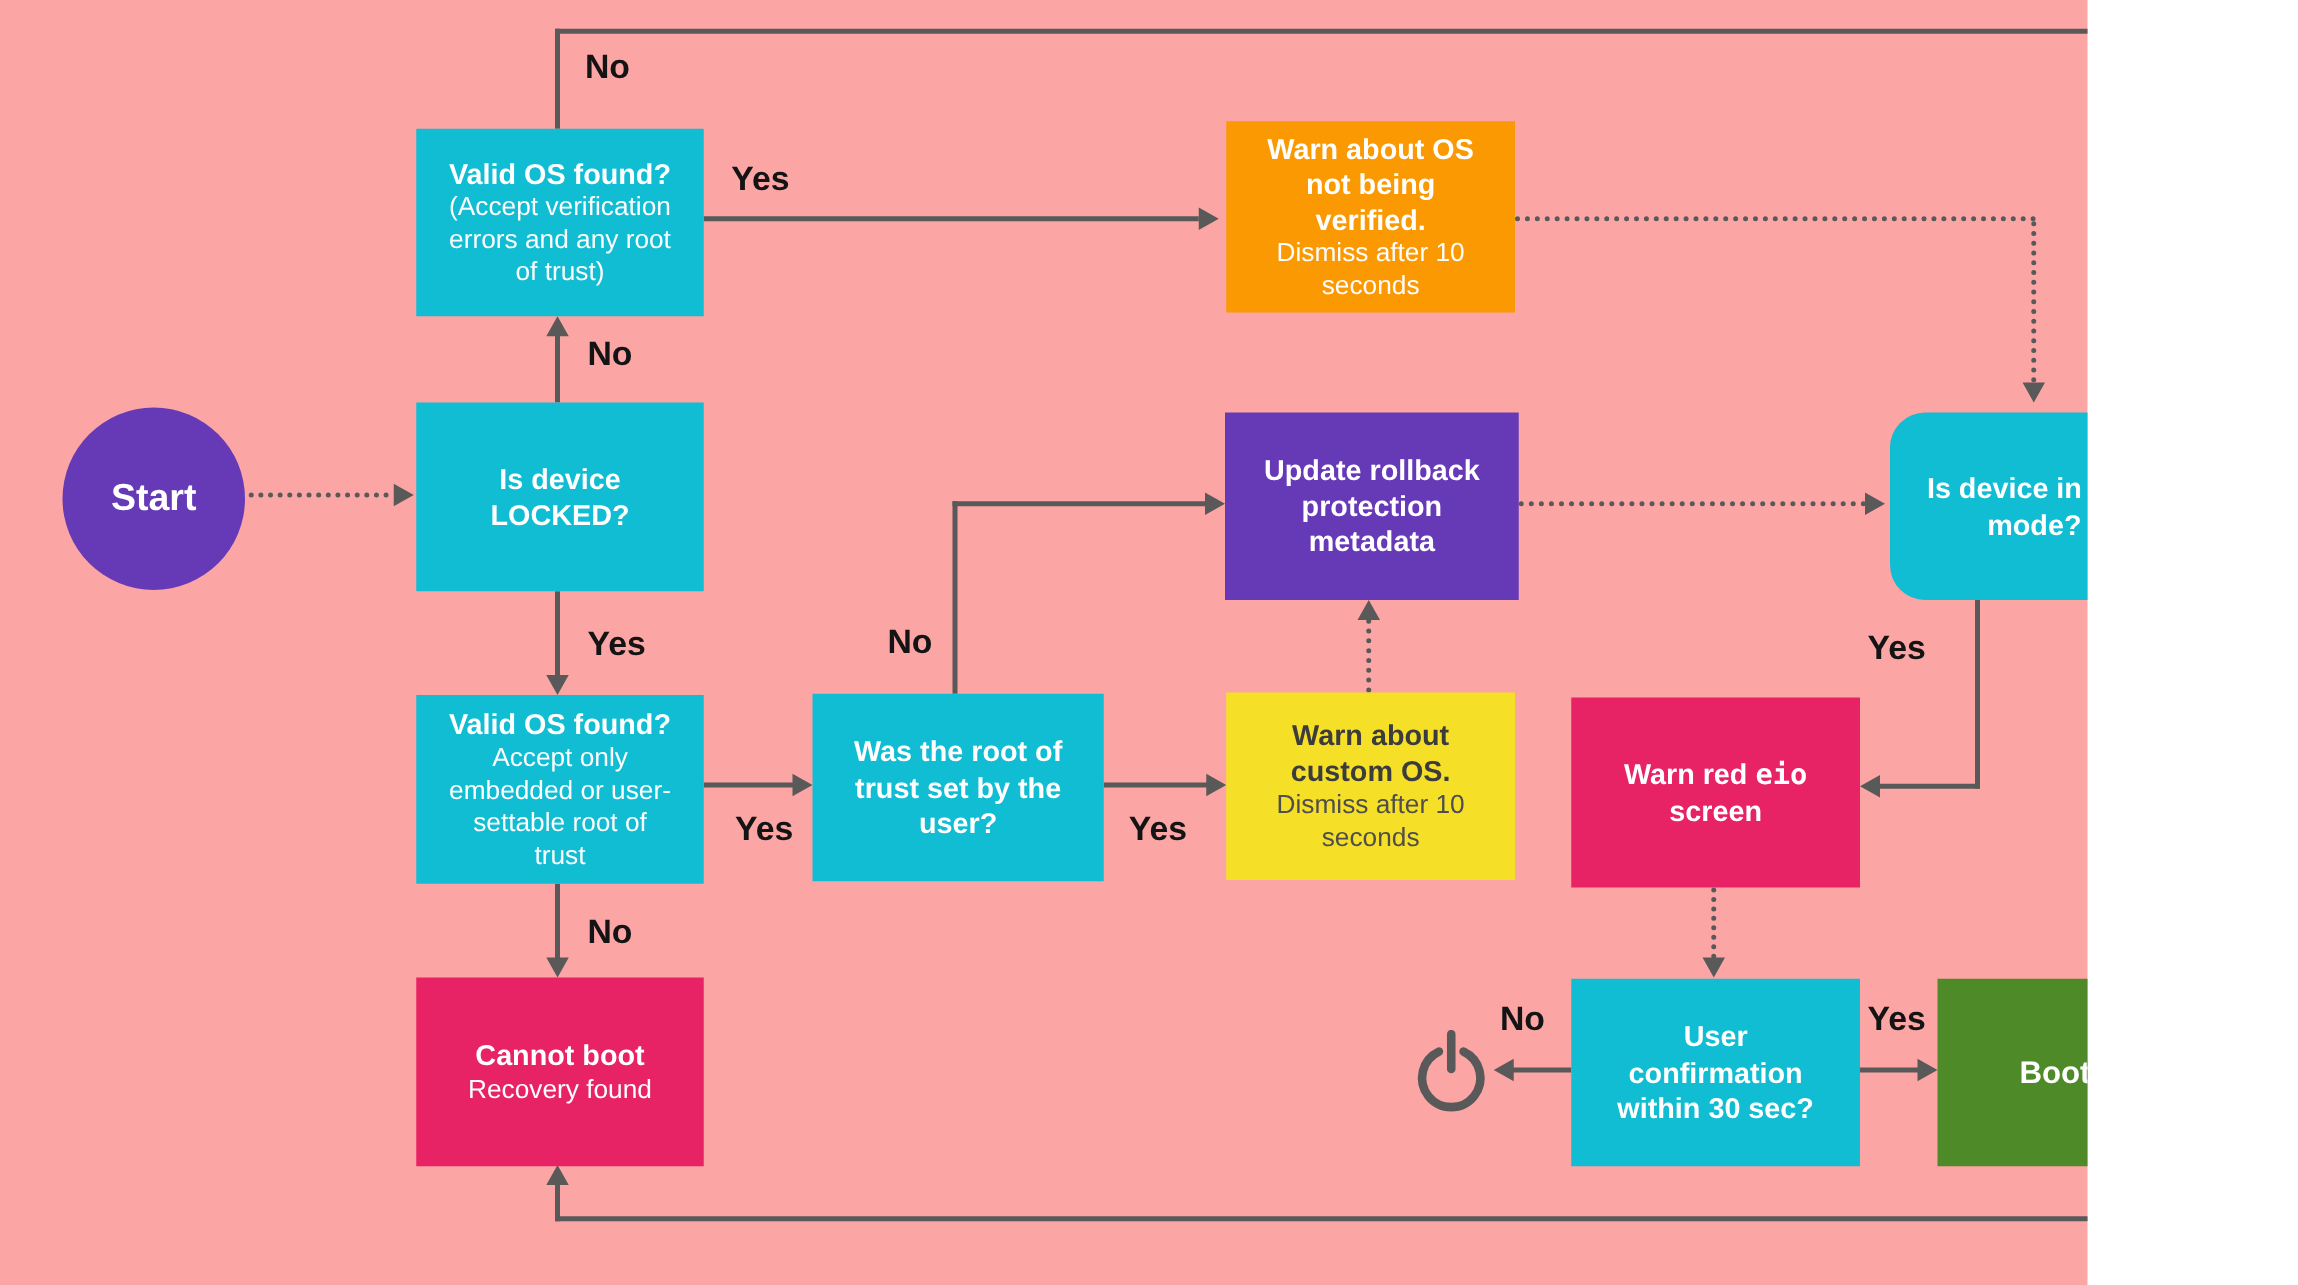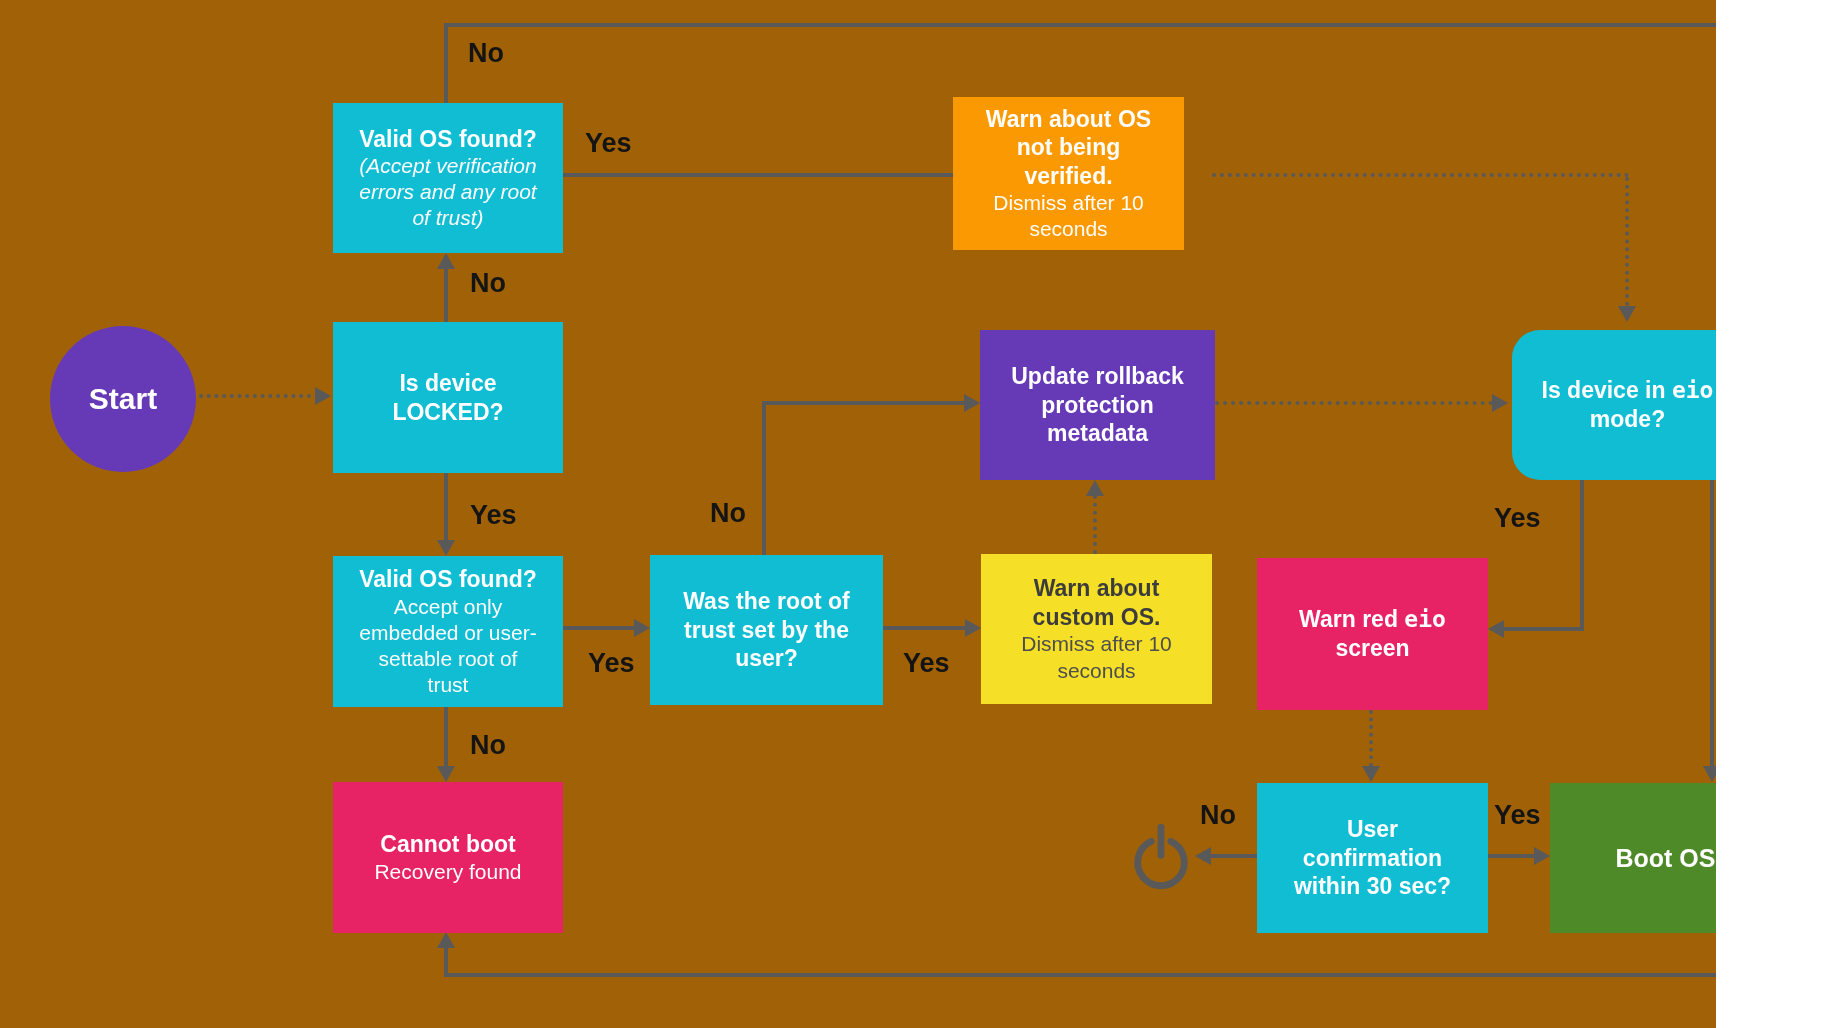--- a/index.html
+++ b/index.html
@@ -1,21 +1,21 @@
 <!DOCTYPE html>
 <html style="--cyan: #10BDD3; --purple: #663AB7; --orange: #FA9902; --yellow: #F5E027; --pink: #E72365; --green: #4F8A28; --line: #595959; --label: #141414;"><head>
 <meta charset="utf-8">
 <style>
   :root{
     --cyan:#10BDD3; --purple:#663AB7; --orange:#FA9902; --yellow:#F5E027;
     --pink:#E72365; --green:#4F8A28; --line:#595959; --label:#141414;
   }
   html,body{margin:0;padding:0;background:#ffffff;}
   body{font-family:"Liberation Sans","DejaVu Sans",sans-serif;}
-  #canvas{position:relative;width:1670px;height:1028px;background:#a16207;overflow:hidden;padding-left:46px;}
+  #canvas{position:relative;width:1670px;height:1028px;background:#fca5a5;overflow:hidden;}
 
   
   .node{position:absolute;display:flex;flex-direction:column;align-items:center;justify-content:center;
         text-align:center;color:#ffffff;box-sizing:border-box;padding:6px;}
   .node .ttl{font-weight:700;font-size:23px;line-height:1.24;}
   .node .sub{font-weight:400;font-size:21px;line-height:1.24;color:#fdfdfd;}
   .node.cyan{background:var(--cyan);}
   .node.purple{background:var(--purple);}
   .node.orange{background:var(--orange);}
   .node.pink{background:var(--pink);}
@@ -121,24 +121,24 @@
   <div class="elabel" style="left:1734px;top:505px;">No</div>
   <div class="elabel" style="left:1200px;top:802px;">No</div>
   <div class="elabel" style="left:1494px;top:802px;">Yes</div>
 
   <div class="circle" style="left:50px;top:326px;width:146px;height:146px;">
     <span>Start</span>
   </div>
 
   <div class="node cyan" style="left:333px;top:103px;width:230px;height:150px;">
     <div class="ttl">Valid OS found?</div>
-    <div class="sub" style="max-width:198px;font-style:italic;">(Accept verification errors and any root of trust)</div>
+    <div class="sub" style="max-width:198px;">(Accept verification errors and any root of trust)</div>
   </div>
 
-  <div class="node orange" style="left:953px;top:97px;width:231px;height:153px;">
+  <div class="node orange" style="left:981px;top:97px;width:231px;height:153px;">
     <div class="ttl" style="max-width:170px;">Warn about OS not being verified.</div>
     <div class="sub" style="max-width:180px;">Dismiss after 10 seconds</div>
   </div>
 
   <div class="node cyan" style="left:333px;top:322px;width:230px;height:151px;">
     <div class="ttl" style="max-width:115px;">Is device LOCKED?</div>
   </div>
 
   <div class="node purple" style="left:980px;top:330px;width:235px;height:150px;">
     <div class="ttl" style="max-width:185px;">Update rollback protection metadata</div>

